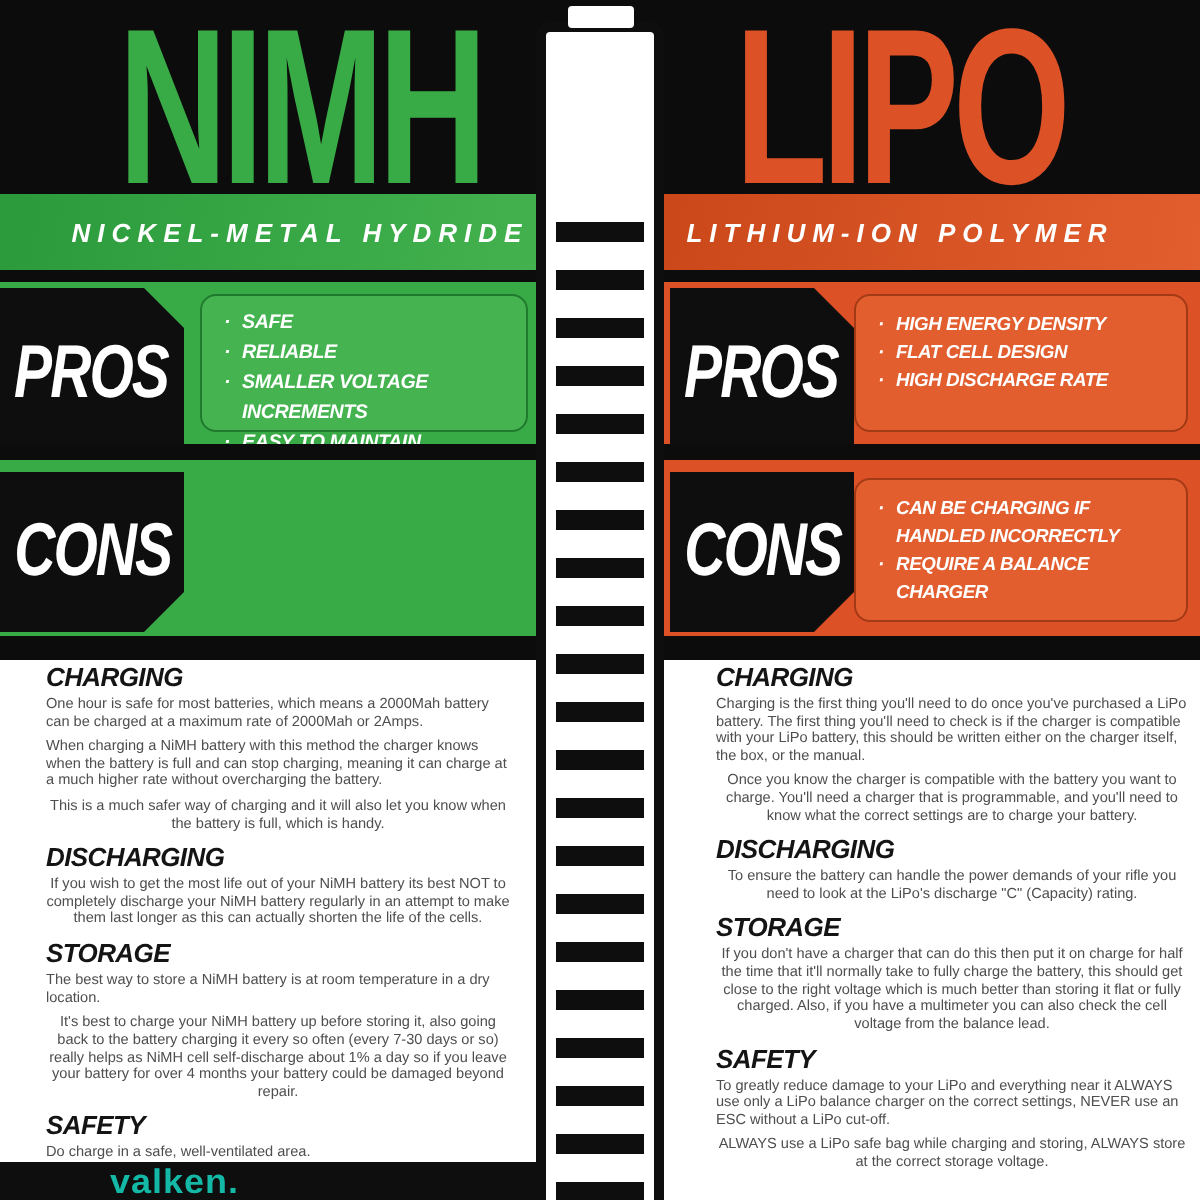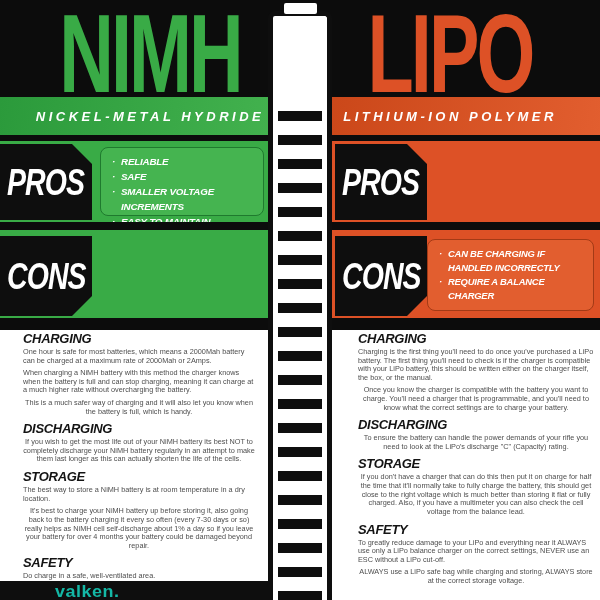--- a/index.html
+++ b/index.html
@@ -37,21 +37,21 @@
   .zone.orange{background:var(--orange);}
   .hdivider{position:absolute;top:81px;left:0;width:100%;height:8px;background:var(--black);}
   .label-box{
     position:absolute;background:#0e0e0e;color:#fff;
     display:flex;align-items:center;justify-content:center;
     font-style:italic;font-weight:bold;font-size:30px;letter-spacing:-1px;
   }
   .label-box span{display:inline-block;transform:scale(.95,1.25);}
   .notch-tr{clip-path:polygon(0 0,calc(100% - 20px) 0,100% 20px,100% 100%,0 100%);}
   .notch-br{clip-path:polygon(0 0,100% 0,100% calc(100% - 20px),calc(100% - 20px) 100%,0 100%);}
-  .pros-box{top:3px;height:76px;}
+  .pros-box{top:3px;height:86px;}
   .cons-box{top:95px;height:80px;}
   .half.left .label-box{left:0;width:92px;}
   .half.right .label-box{left:35px;width:92px;}
   .panel{
     position:absolute;border-radius:8px;border:1px solid rgba(0,0,0,.35);
     box-sizing:border-box;padding:7px 4px 7px 11px;
   }
   .half.left .panel{left:100px;width:164px;}
   .half.right .panel{left:127px;width:167px;}
   .panel.p-pros{top:6px;height:69px;}
@@ -111,41 +111,48 @@
   <div class="abs big-title green">NIMH</div>
   <div class="abs subbar green">
     <span>NICKEL-METAL HYDRIDE</span>
   </div>
   <div class="abs zone green">
     <div class="label-box pros-box notch-tr">
       <span>PROS</span>
     </div>
     <div class="panel p-pros">
       <ul class="bullets">
+        <li>SAFE</li>
         <li>RELIABLE</li>
-        <li>SAFE</li>
         <li>SMALLER VOLTAGE INCREMENTS</li>
         <li>EASY TO MAINTAIN</li>
       </ul>
     </div>
     <div class="hdivider"></div>
     <div class="label-box cons-box notch-br">
       <span>CONS</span>
     </div>
   </div>
 </section>
 
 <section class="abs half right">
   <div class="abs big-title orange">LIPO</div>
   <div class="abs subbar orange">
     <span>LITHIUM-ION POLYMER</span>
   </div>
   <div class="abs zone orange">
     <div class="label-box pros-box notch-tr">
       <span>PROS</span>
+    </div>
+    <div class="panel p-pros">
+      <ul class="bullets">
+        <li>HIGH ENERGY DENSITY</li>
+        <li>FLAT CELL DESIGN</li>
+        <li>HIGH DISCHARGE RATE</li>
+      </ul>
     </div>
     <div class="hdivider"></div>
     <div class="label-box cons-box notch-br">
       <span>CONS</span>
     </div>
     <div class="panel p-cons">
       <ul class="bullets">
         <li>CAN BE CHARGING IF HANDLED INCORRECTLY</li>
         <li>REQUIRE A BALANCE CHARGER</li>
       </ul>

